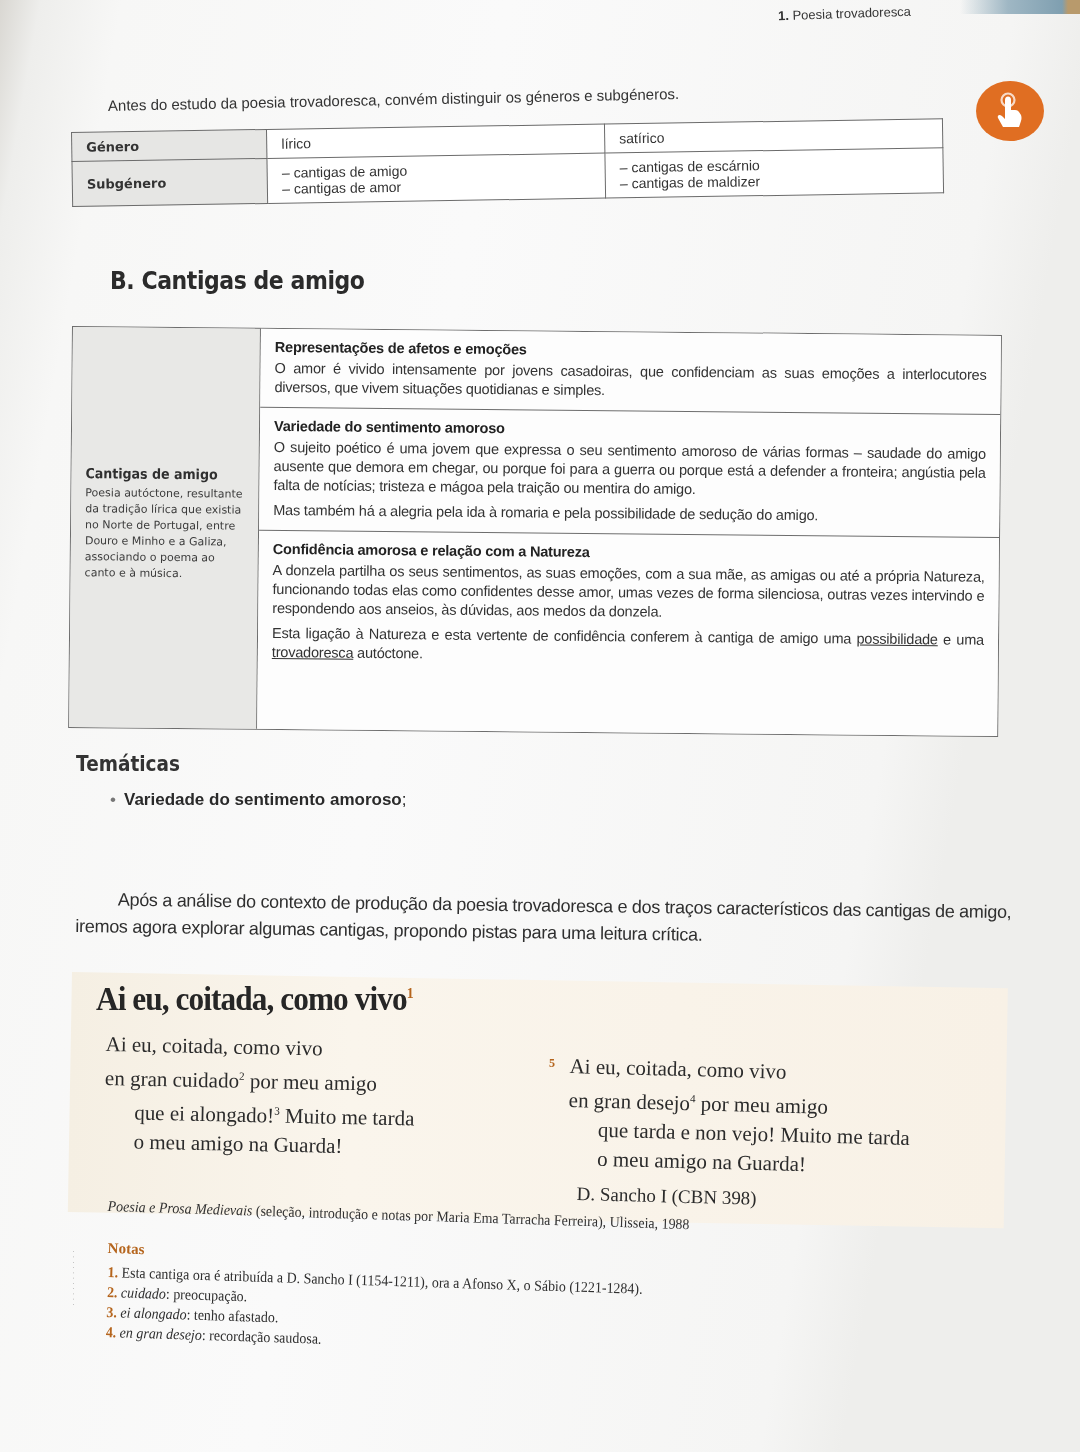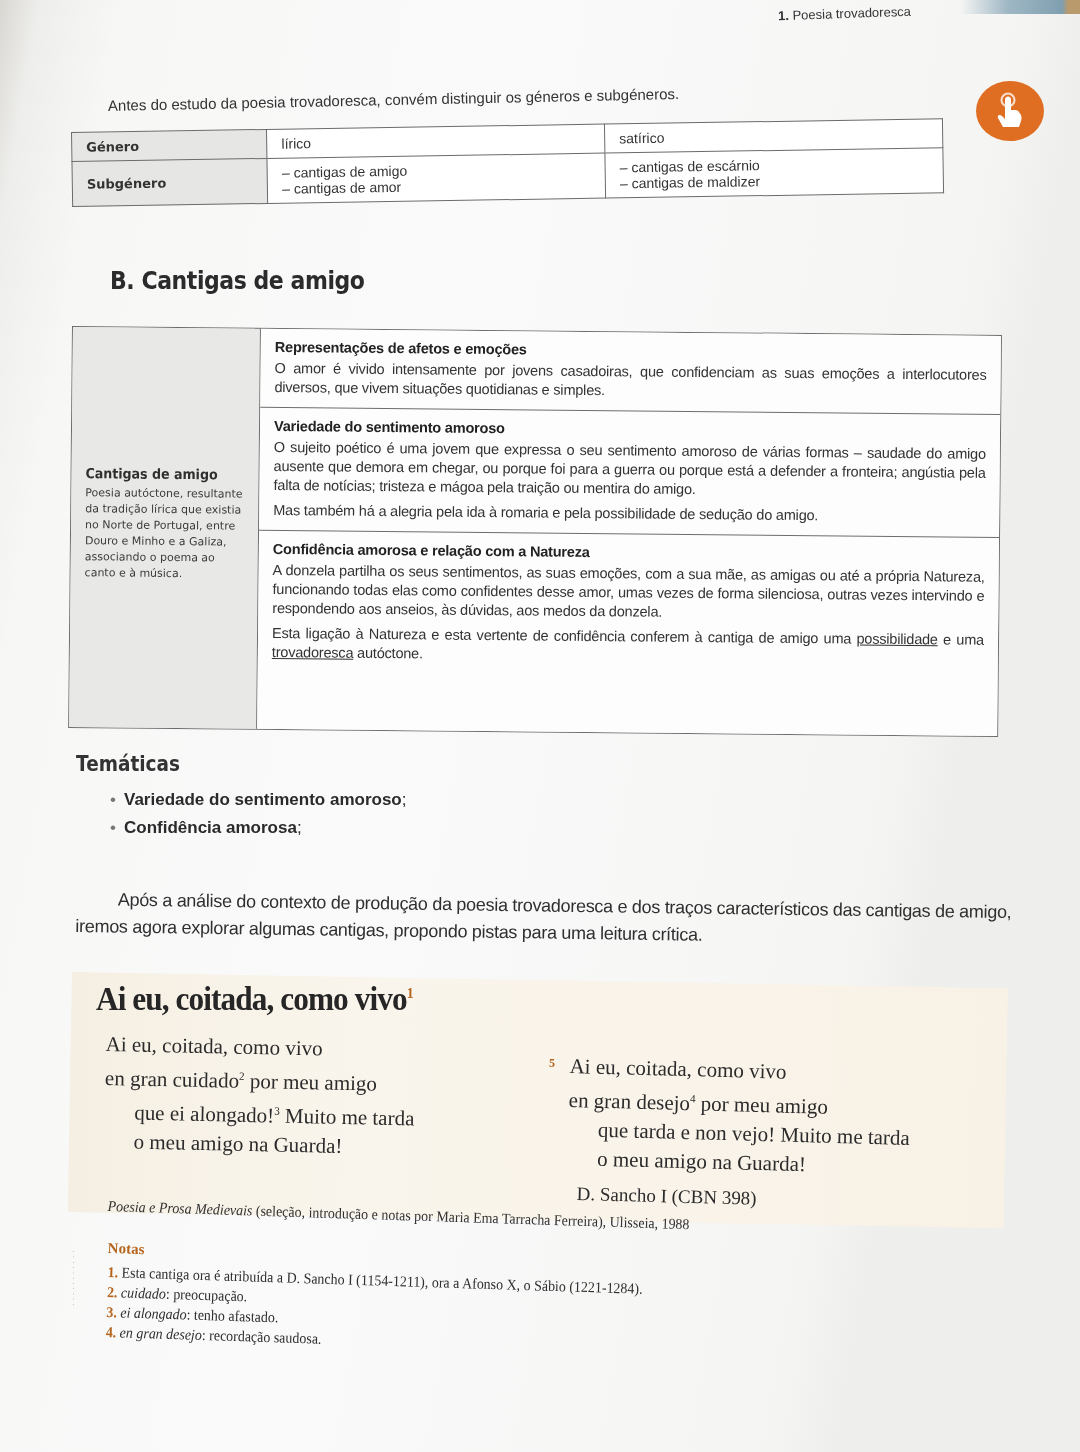--- a/index.html
+++ b/index.html
@@ -163,21 +163,20 @@
         <div class="row-title">Confidência amorosa e relação com a Natureza</div>
         <p>A donzela partilha os seus sentimentos, as suas emoções, com a sua mãe, as amigas ou até a própria Natureza, funcionando todas elas como confidentes desse amor, umas vezes de forma silenciosa, outras vezes intervindo e respondendo aos anseios, às dúvidas, aos medos da donzela.</p>
         <p><span>Esta ligação à Natureza e esta vertente de confidência conferem à cantiga de amigo uma </span><span class="underline">possibilidade</span><span> e uma </span><span class="underline">trovadoresca</span><span> autóctone.</span></p>
       </div>
     </div>
   </div>
 
   <div class="tematicas-title">Temáticas</div>
   <ul class="tematicas">
     <li><span class="dot">•</span><span>Variedade do sentimento amoroso</span><span class="punct">;</span></li>
-    <li><span class="dot">•</span><span>Confidência amorosa</span><span class="punct">;</span></li>
   </ul>
 
   <div class="bridge">Após a análise do contexto de produção da poesia trovadoresca e dos traços característicos das cantigas de amigo, iremos agora explorar algumas cantigas, propondo pistas para uma leitura crítica.</div>
 
   <div class="poem-box"></div>
   <div class="poem-title"><span>Ai eu, coitada, como vivo</span><sup>1</sup></div>
 
   <div class="stanza stanza1">
     <div class="l"><span>Ai eu, coitada, como vivo</span></div>
     <div class="l"><span>en gran cuidado</span><sup>2</sup><span> por meu amigo</span></div>

